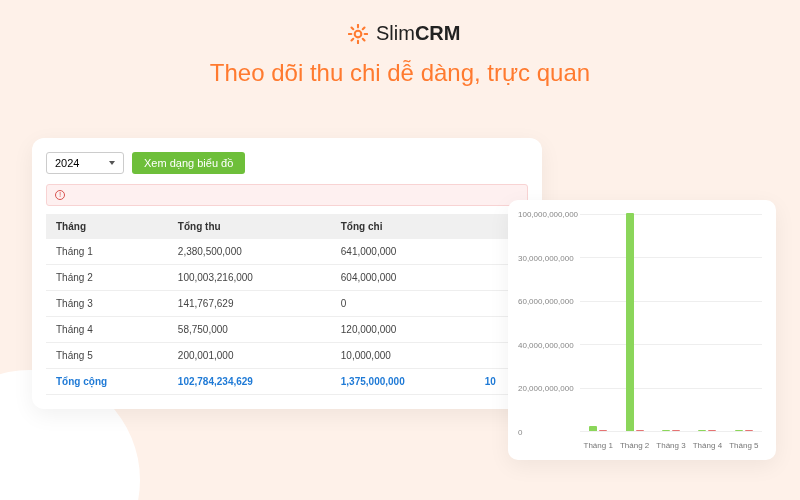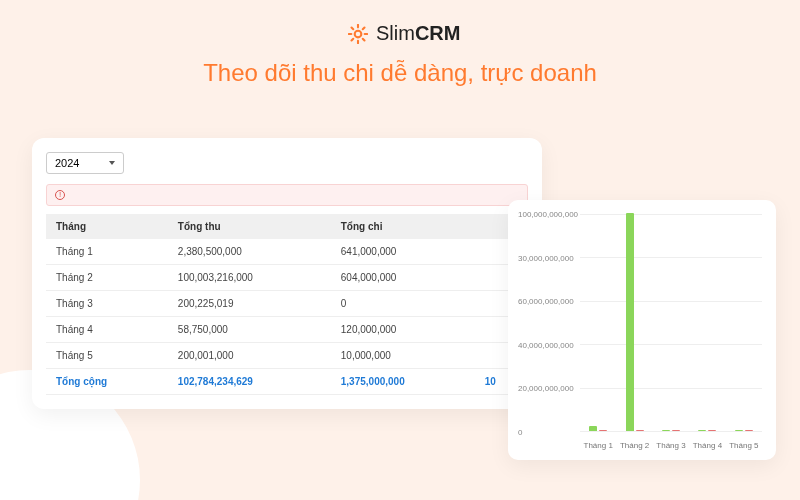--- a/index.html
+++ b/index.html
@@ -216,28 +216,29 @@
         <line x1="20" y1="12" x2="23" y2="12"></line>
       <line x1="4.2" y1="4.2" x2="6.3" y2="6.3"></line>
         <line x1="17.7" y1="17.7" x2="19.8" y2="19.8"></line>
       <line x1="4.2" y1="19.8" x2="6.3" y2="17.7"></line>
         <line x1="17.7" y1="6.3" x2="19.8" y2="4.2"></line>
     </g>
   </svg>
   <span class="logo-text"><span>Slim</span><span class="bold">CRM</span></span>
 </div>
 
-<div class="tagline">Theo dõi thu chi dễ dàng, trực doanh</div>
+<div class="tagline">Theo dõi thu chi dễ dàng, trực quan</div>
 
 <div class="card-table">
   <div class="controls-row">
     <div class="year-select">
       <span>2024</span>
       <span class="caret"></span>
     </div>
+    <button class="view-chart-btn">Xem dạng biểu đồ</button>
   </div>
 
   <div class="notice-bar">
     <span class="dot">!</span>
   </div>
 
   <table class="data">
     <thead>
       <tr>
         <th>Tháng</th>
@@ -254,21 +255,21 @@
           <td></td>
         </tr>
       <tr>
           <td>Tháng 2</td>
           <td>100,003,216,000</td>
           <td>604,000,000</td>
           <td></td>
         </tr>
       <tr>
           <td>Tháng 3</td>
-          <td>200,225,019</td>
+          <td>141,767,629</td>
           <td>0</td>
           <td></td>
         </tr>
       <tr>
           <td>Tháng 4</td>
           <td>58,750,000</td>
           <td>120,000,000</td>
           <td></td>
         </tr>
       <tr>

